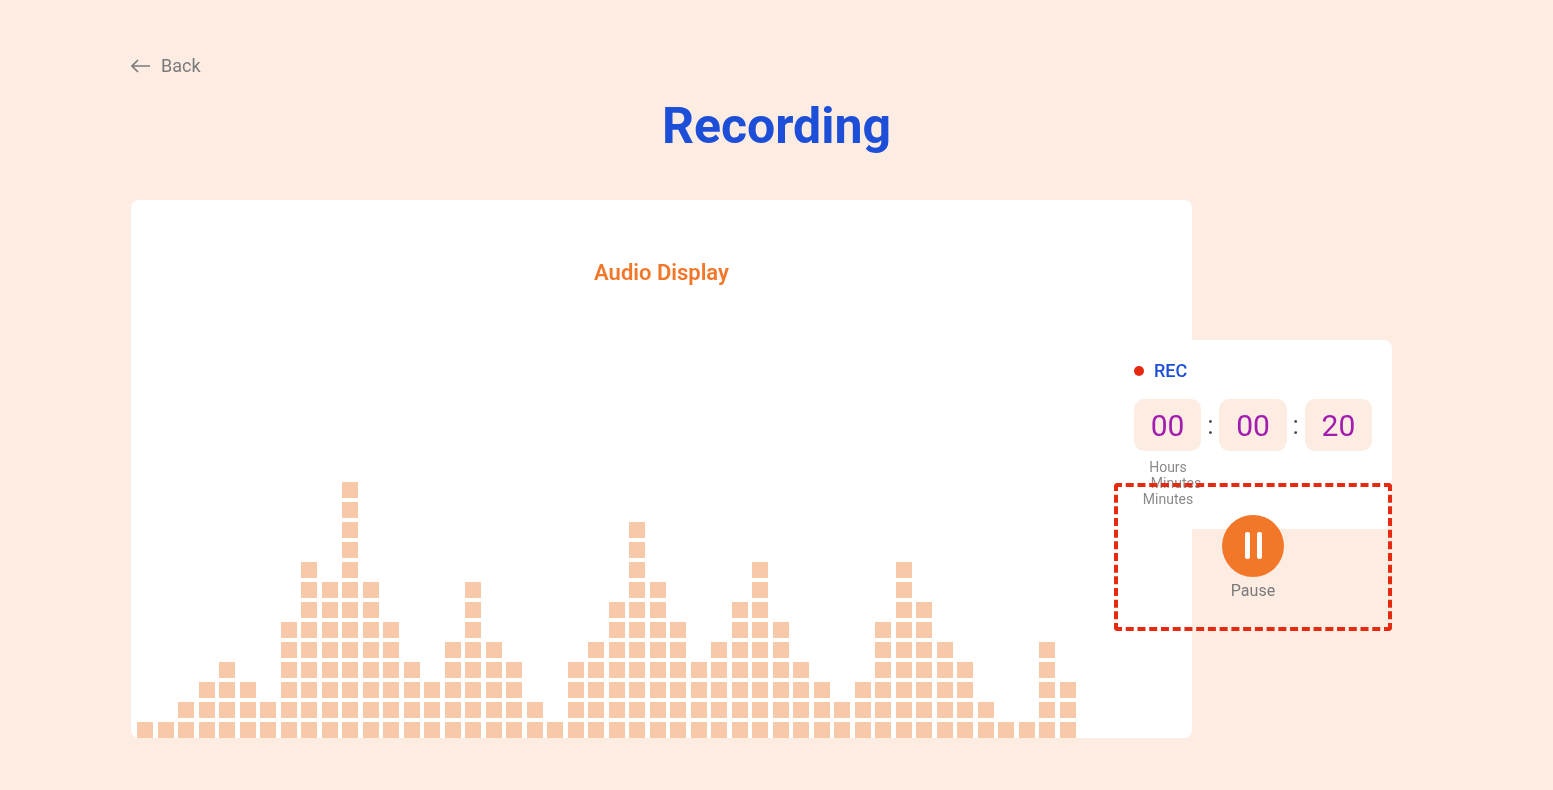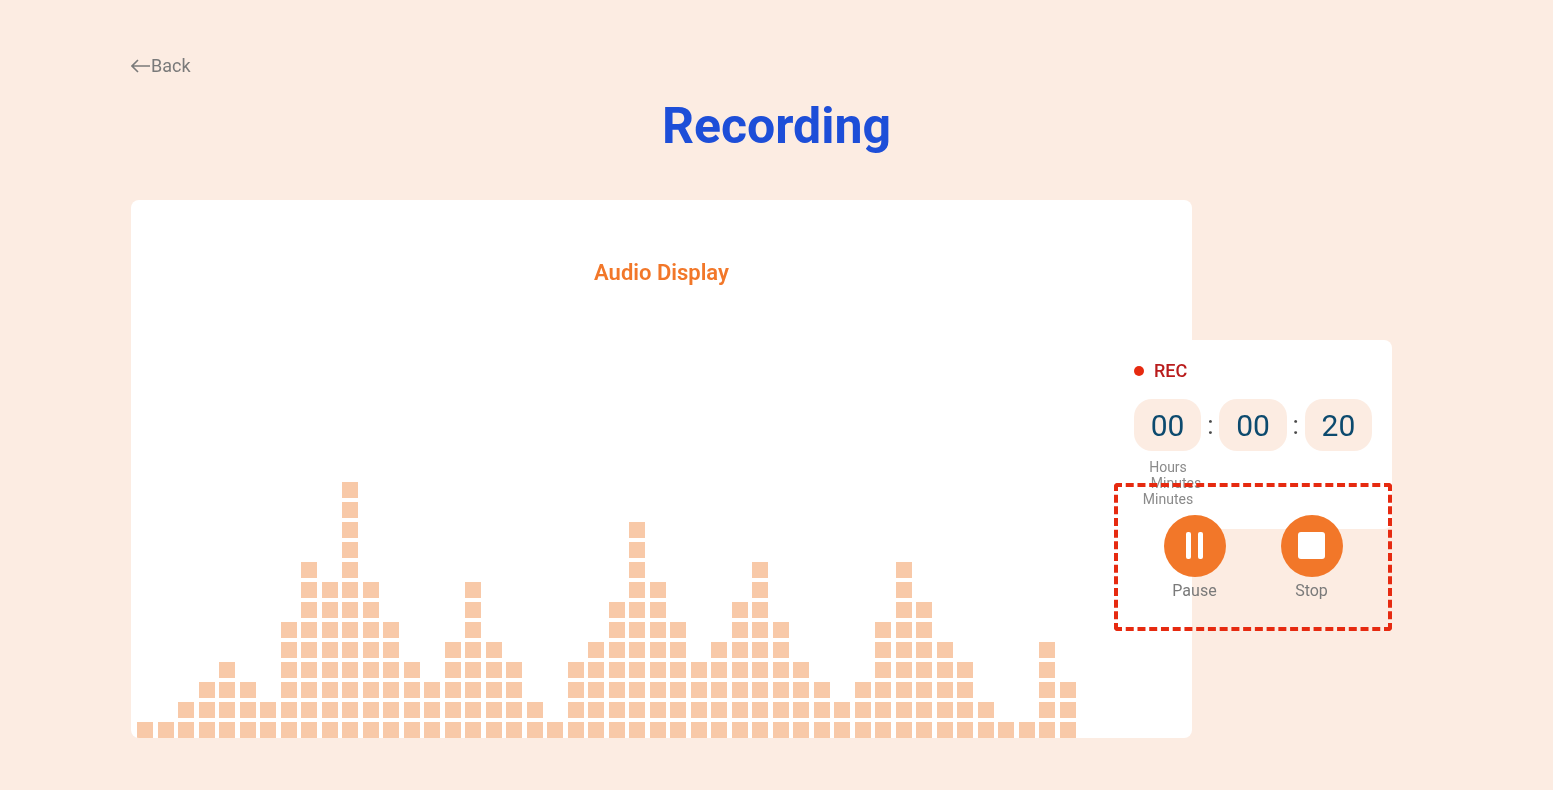--- a/index.html
+++ b/index.html
@@ -13,20 +13,21 @@
       width: 1553px;
       height: 790px;
       overflow: hidden;
     }
     .back-link {
       position: absolute;
       top: 55px;
       left: 131px;
       display: flex;
       align-items: center;
+      gap: 10px;
       color: #7a7a7a;
       font-size: 18px;
       cursor: pointer;
       text-decoration: none;
     }
     .back-arrow {
       width: 20px;
       height: 14px;
       color: #7a7a7a;
     }
@@ -94,39 +95,39 @@
       margin-bottom: 18px;
     }
     .rec-dot {
       width: 10px;
       height: 10px;
       background: #e62a10;
       border-radius: 50%;
     }
     .rec-label {
       font-size: 18px;
-      color: #b91c1c;
+      color: #1d4ed8;
       font-weight: 500;
     }
     .timer-row {
       display: flex;
       align-items: center;
       justify-content: center;
       gap: 6px;
     }
     .timer-box {
       background: #fcece2;
-      border-radius: 18px;
+      border-radius: 10px;
       width: 76px;
       height: 52px;
       display: flex;
       align-items: center;
       justify-content: center;
       font-size: 30px;
-      color: #0c4a6e;
+      color: #a21caf;
       font-weight: 400;
     }
     .timer-sep {
       font-size: 26px;
       color: #4a4a4a;
     }
     .timer-labels {
       display: flex;
       justify-content: space-between;
       margin-top: 8px;
@@ -551,19 +552,13 @@
 <div class="controls-highlight">
   <div class="control-item">
     <button class="control-circle">
       <span class="pause-bars">
         <span class="pause-bar"></span>
         <span class="pause-bar"></span>
       </span>
     </button>
     <span class="control-label">Pause</span>
   </div>
-  <div class="control-item">
-    <button class="control-circle">
-      <span class="stop-square"></span>
-    </button>
-    <span class="control-label">Stop</span>
-  </div>
 </div>
 
 </body></html>

